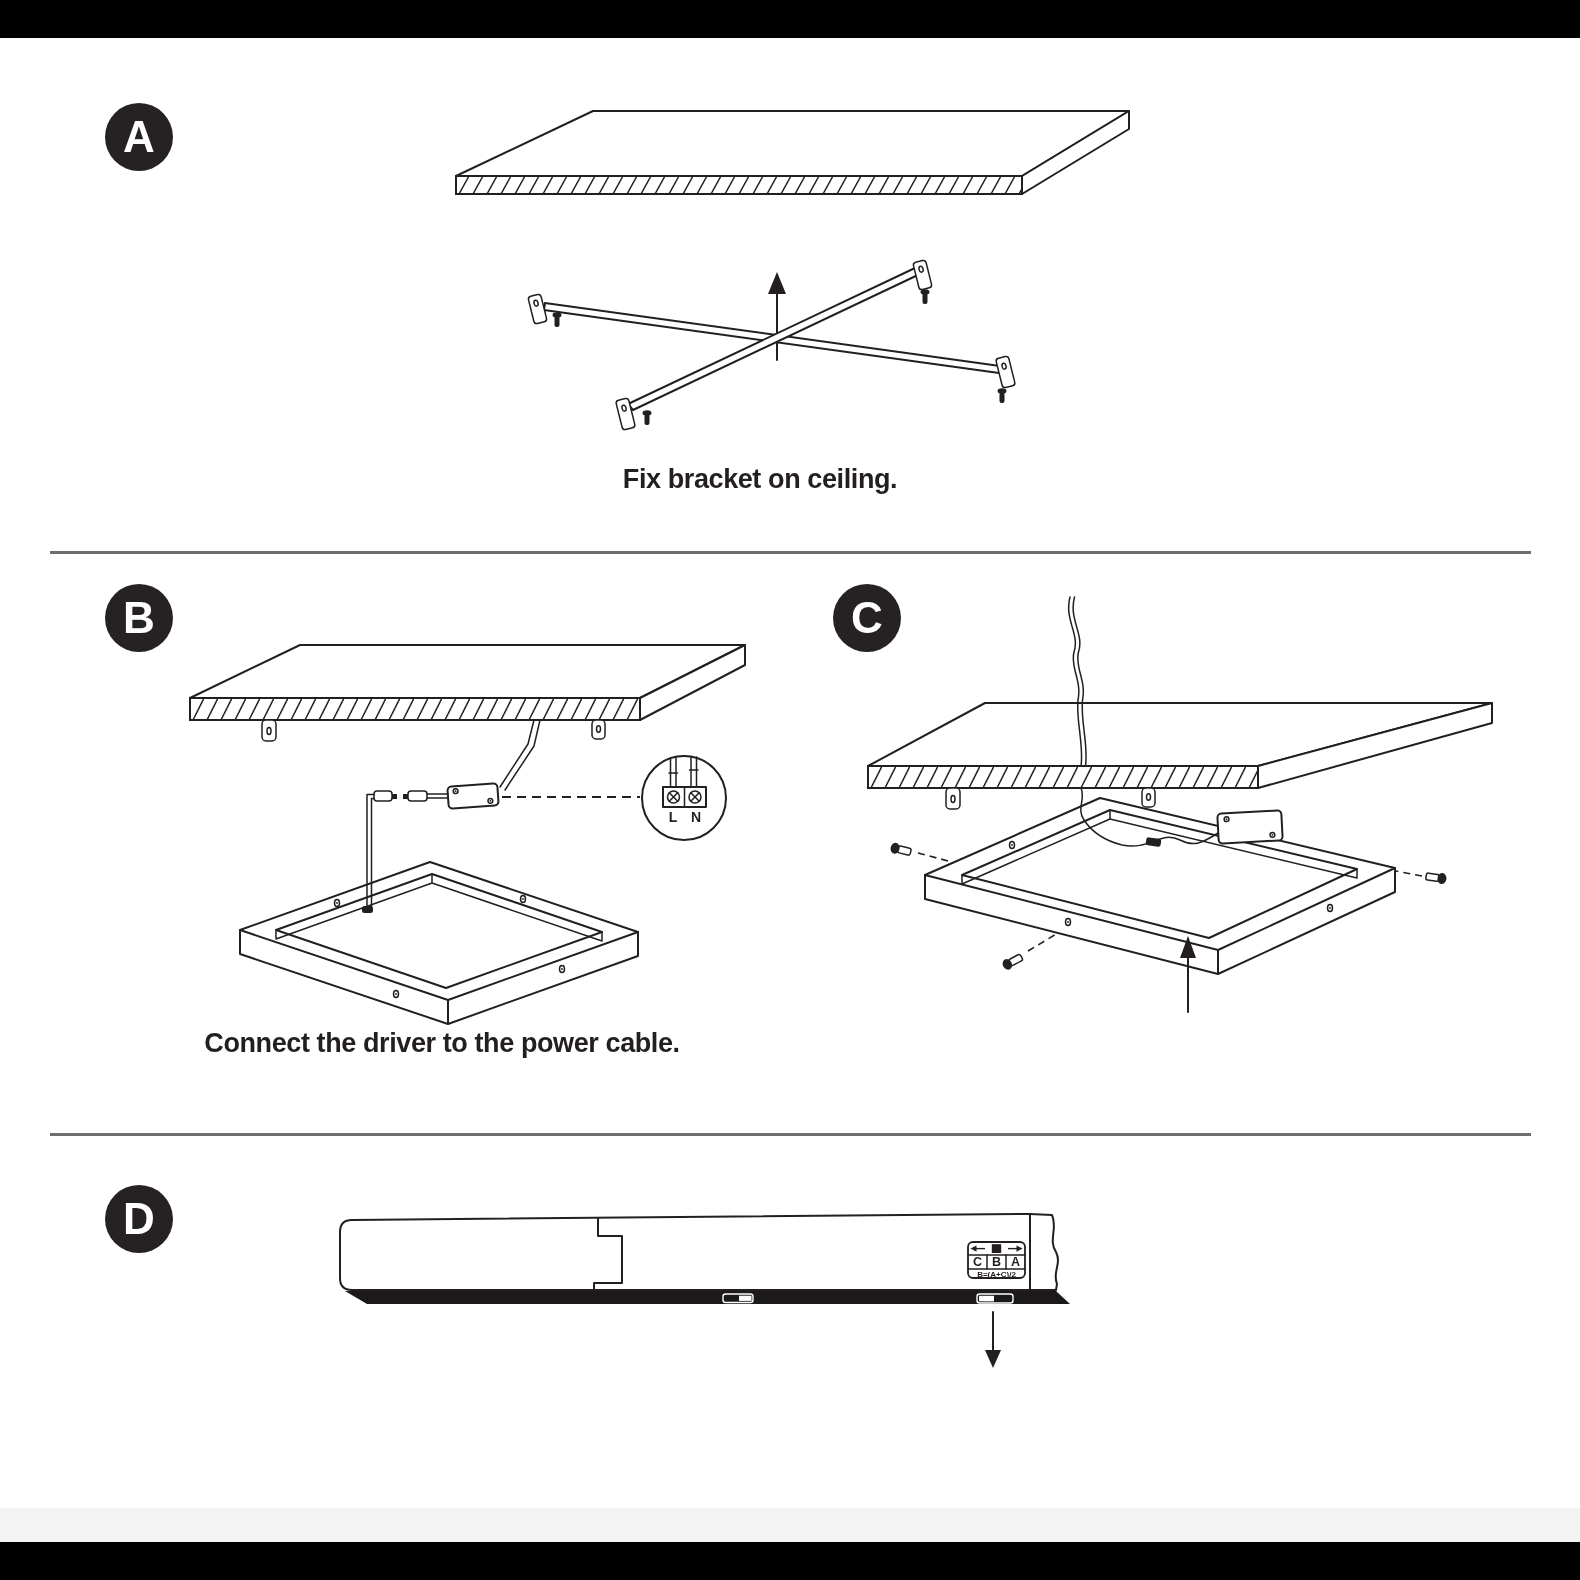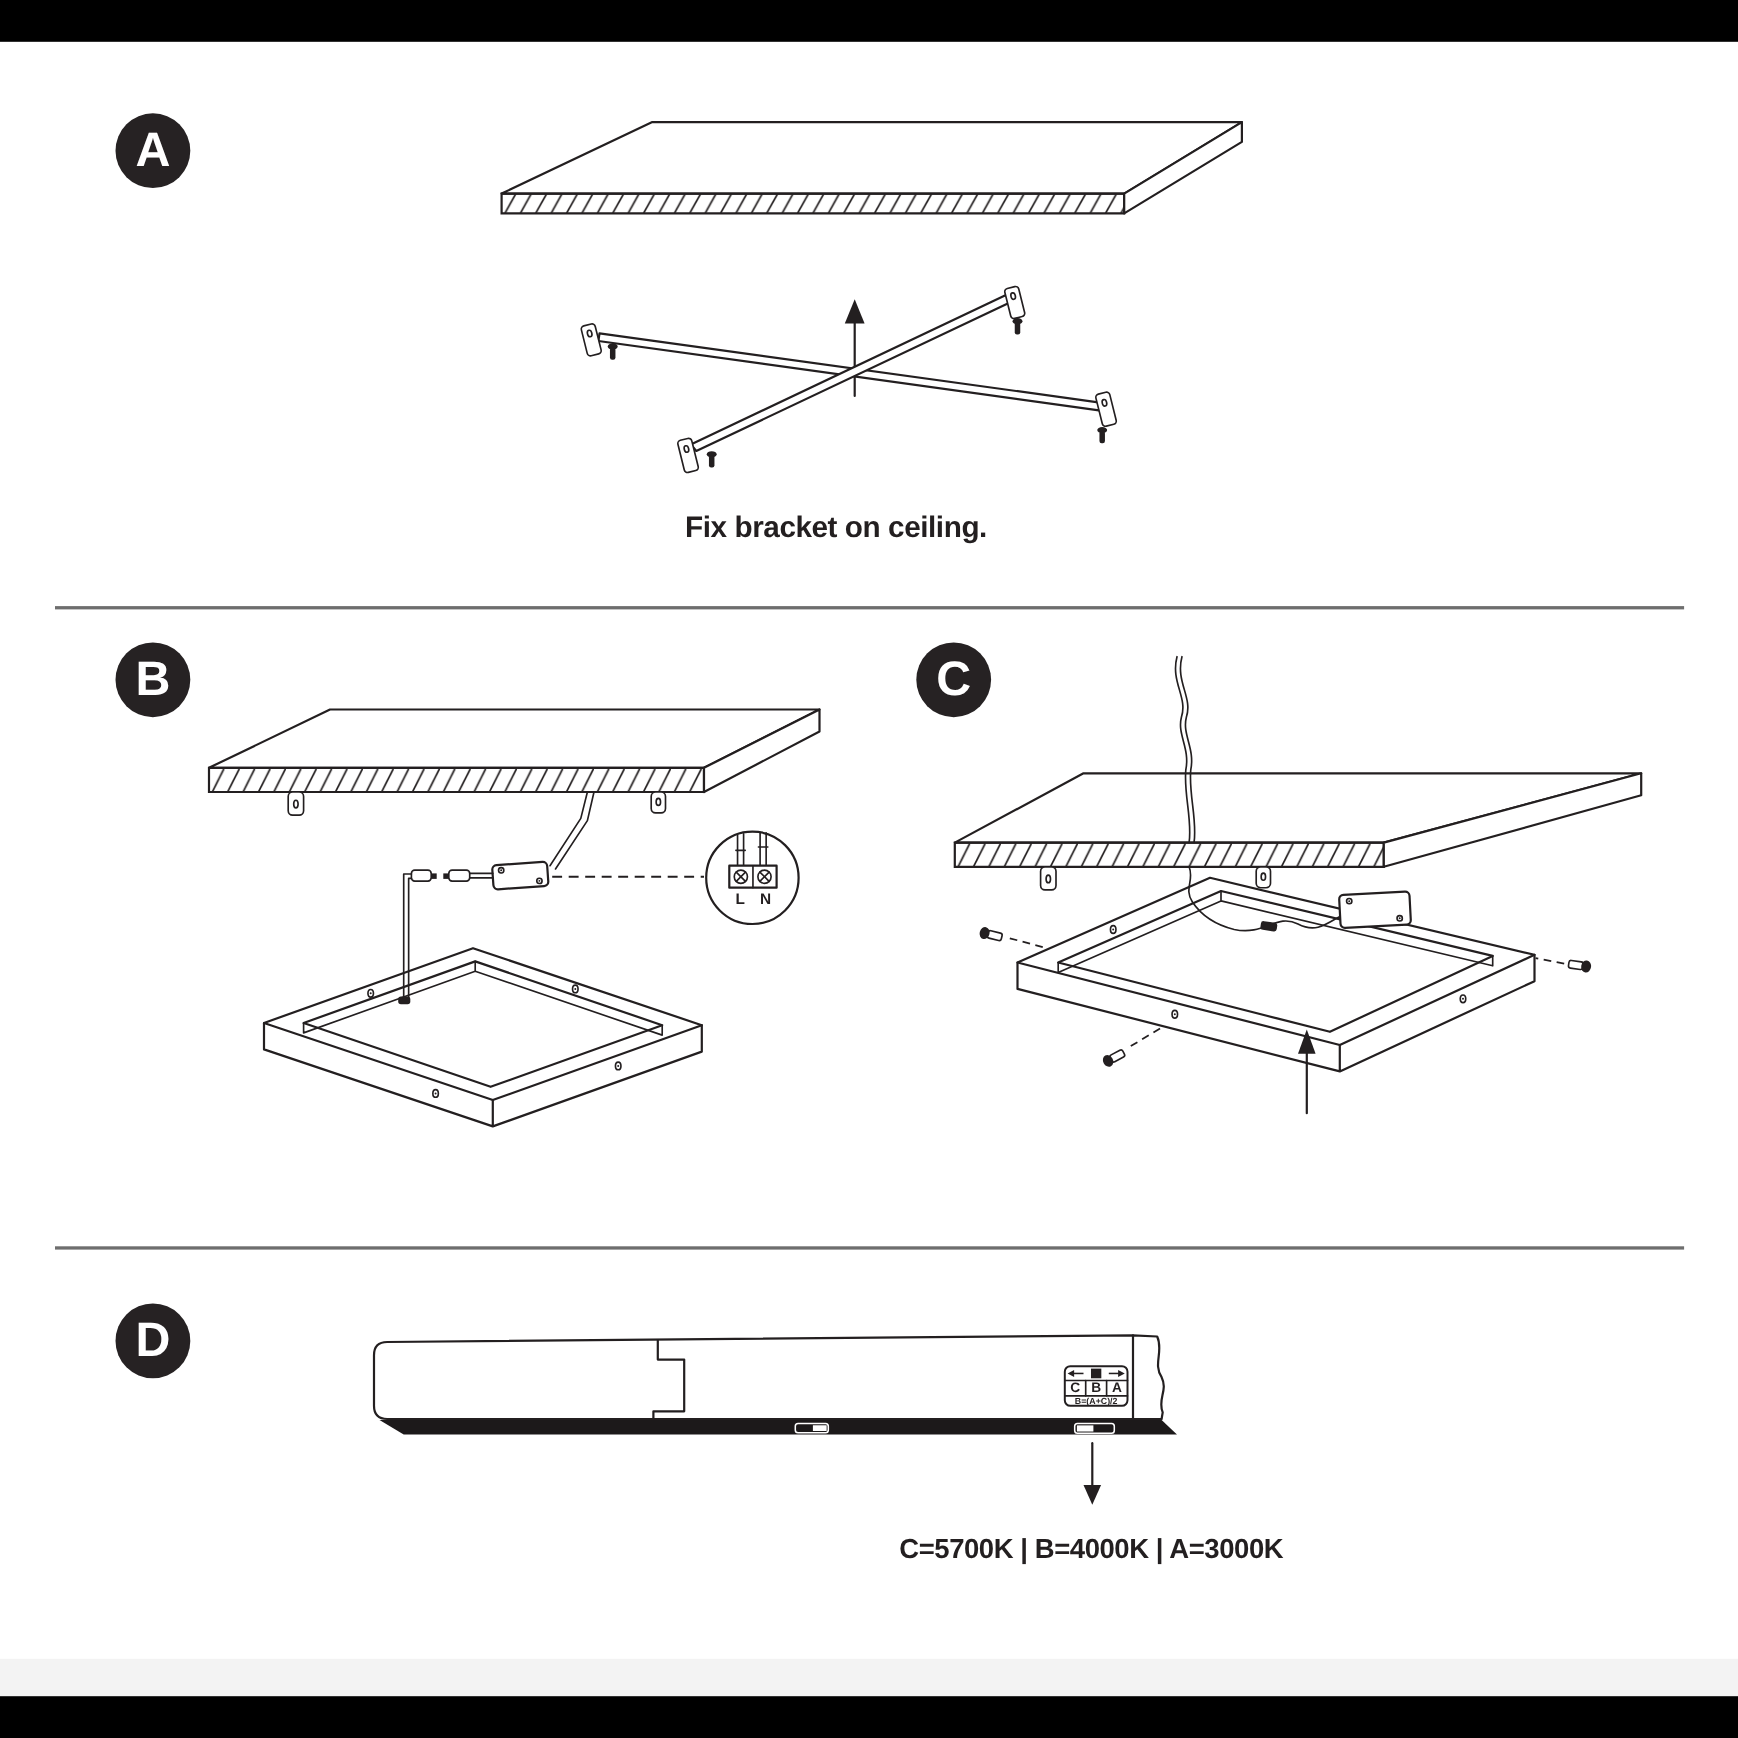--- a/index.html
+++ b/index.html
@@ -175,20 +175,21 @@
           <circle class="ink" cx="562" cy="969" r="0.9"></circle>
       </g>
     </g>
     <g>
       <path class="lnthin" d="M374,794.5 L367,794.5 L367,908"></path>
       <path class="lnthin" d="M374,798.5 L371.5,798.5 L371.5,908"></path>
       <rect class="ink" x="362" y="906" width="11" height="7" rx="2.5"></rect>
     </g>
   </svg>
 
+  <div class="caption" style="left:142px;top:1028px;">Connect the driver to the power cable.</div>
 
   <div class="badge" style="left:833px;top:584px;">
     <span>C</span>
   </div>
 
   <svg style="left:850px;top:560px;" width="700" height="480" viewBox="850 560 700 480">
     <defs>
       <pattern id="hC" x="868" y="766" width="14" height="22" patternUnits="userSpaceOnUse">
         <line x1="3" y1="22" x2="14" y2="0" stroke="#231f20" stroke-width="1.5"></line>
       </pattern>
@@ -297,19 +298,18 @@
       <text class="svgtxt" x="996.5" y="1265.8" font-size="12.5" text-anchor="middle">B</text>
       <text class="svgtxt" x="1015.5" y="1265.8" font-size="12.5" text-anchor="middle">A</text>
       <text class="svgtxt" x="996.5" y="1276.6" font-size="8" font-weight="600" text-anchor="middle">B=(A+C)/2</text>
     </g>
     <g>
       <line class="ln" x1="993" y1="1312" x2="993" y2="1352" stroke-width="2.5"></line>
       <polygon class="ink" points="993,1368 985,1350 1001,1350"></polygon>
     </g>
   </svg>
 
-  <div class="cct-text" style="left:692px;top:1394px;">C=5700K | B=4000K | A=3000K</div>
 
 
   <div id="graystrip"></div>
   <div id="bottombar" class="bar"></div>
 
 </div>
 
 </body></html>

